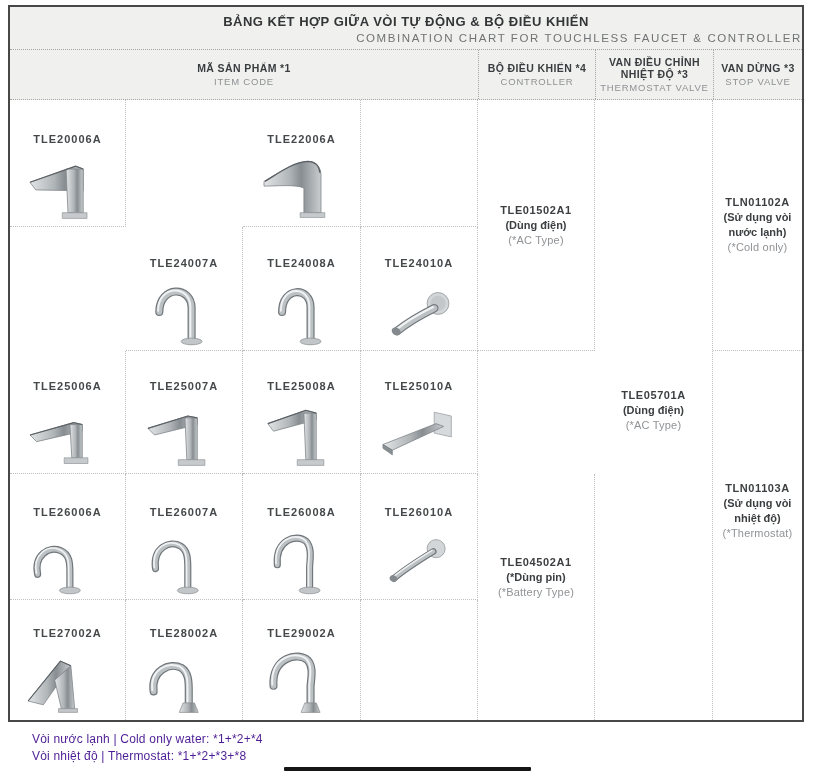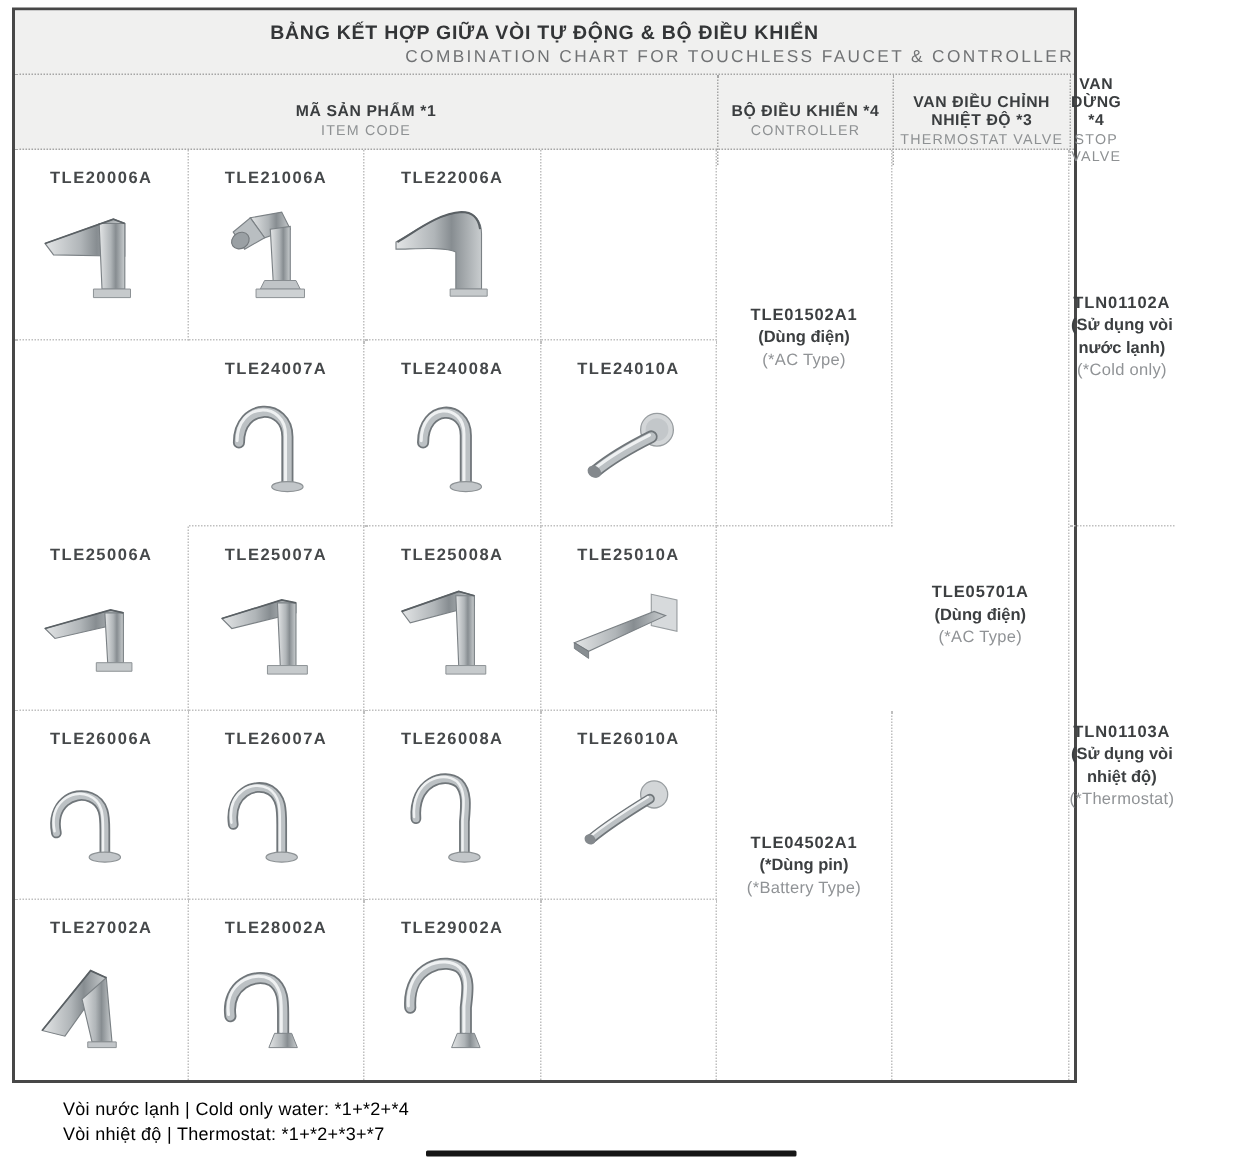--- a/index.html
+++ b/index.html
@@ -1,18 +1,18 @@
 <!DOCTYPE html>
 <html><head>
 <meta charset="utf-8">
 <style>
   html,body{margin:0;padding:0;background:#ffffff;}
   .page{position:relative;width:840px;height:773px;background:#ffffff;
         font-family:"Liberation Sans", sans-serif;overflow:hidden;}
-  .table{position:absolute;left:8px;top:5px;width:710px;height:717px;
+  .table{position:absolute;left:8px;top:5px;width:796px;height:717px;
          border:2px solid #474747;box-sizing:border-box;background:#ffffff;
          display:flex;flex-direction:column;}
   
   .title-block{background:#f0f0ef;border-bottom:1px dotted #a5a5a5;
                text-align:center;padding:7px 0 5px;flex:none;}
   .title-vn{font-size:13px;font-weight:bold;letter-spacing:.5px;color:#333537;}
   .title-en{font-size:11.5px;color:#707274;letter-spacing:1.6px;margin-top:3px;text-align:right;}
   
   .header-band{background:#f0f0ef;border-bottom:1px dotted #a5a5a5;flex:none;
                height:49px;display:grid;grid-template-columns:468px 117px 118px 1fr;}
@@ -22,30 +22,30 @@
   .h-vn{font-size:10.5px;font-weight:bold;color:#3a3d3f;letter-spacing:.4px;
         white-space:pre-line;line-height:12px;}
   .h-en{font-size:9.5px;color:#8e9193;letter-spacing:.8px;margin-top:2px;line-height:11px;}
   
   .body-grid{flex:1;display:grid;
              grid-template-columns:116px 117px 118px 117px 117px 118px 1fr;
              grid-template-rows:127px 124px 123px 126px 1fr;}
   .cell{box-sizing:border-box;}
   .br{border-right:1px dotted #bfbfbf;}
   .bb{border-bottom:1px dotted #bfbfbf;}
-  .item-cell{display:flex;flex-direction:column;align-items:center;padding-top:13px;}
+  .item-cell{display:flex;flex-direction:column;align-items:center;padding-top:13px;justify-content:flex-end;}
   .item-code{font-size:11px;font-weight:bold;letter-spacing:1px;color:#45484a;}
   .faucet{margin-top:5px;flex:none;}
   .vcell{display:flex;flex-direction:column;justify-content:center;align-items:center;
          text-align:center;font-size:11px;line-height:15px;}
   .code-line{font-weight:bold;color:#3c3f41;letter-spacing:.6px;}
   .vn-line{font-weight:bold;color:#3c3f41;white-space:pre-line;}
   .en-line{color:#909396;letter-spacing:.2px;}
   
-  .footnotes{position:absolute;left:42px;top:731px;font-size:12px;color:#000000;
+  .footnotes{position:absolute;left:32px;top:731px;font-size:12px;color:#4c1d95;
              line-height:17px;letter-spacing:.2px;}
   .edge-bar{position:absolute;left:284px;top:767px;width:247px;height:4px;
             background:#161616;border-radius:1px;}
   .defs-holder{position:absolute;width:0;height:0;overflow:hidden;}
 </style>
 </head>
 <body>
 
 <div class="page">
 
@@ -75,45 +75,34 @@
       <div class="hcell">
         <div class="h-vn">BỘ ĐIỀU KHIỂN *4</div>
         <div class="h-en">CONTROLLER</div>
       </div>
       <div class="hcell">
         <div class="h-vn">VAN ĐIỀU CHỈNH
 NHIỆT ĐỘ *3</div>
         <div class="h-en">THERMOSTAT VALVE</div>
       </div>
       <div class="hcell">
-        <div class="h-vn">VAN DỪNG *4</div>
+        <div class="h-vn">VAN DỪNG *3</div>
         <div class="h-en">STOP VALVE</div>
       </div>
     </div>
 
     <div class="body-grid">
 
       <div class="cell br bb item-cell" style="grid-column:1;grid-row:1">
         <div class="item-code">TLE20006A</div>
         <svg class="faucet" viewBox="0 0 96 80" width="96" height="76">
             <path d="M 8 34 L 56 17 L 64 20 L 64 43 L 14 42 Z" fill="url(#gSteel)" stroke="#7b8185" stroke-width="0.8"></path>
      <path d="M 46 20 L 64 20 L 64 66 L 48 66 Z" fill="url(#gSteel)" stroke="#7b8185" stroke-width="0.8"></path>
      <path d="M 42 66 L 68 66 L 68 72 L 42 72 Z" fill="#c6cacc" stroke="#8d9295" stroke-width="0.7"></path>
      <path d="M 8 34 L 56 17 L 64 20" fill="none" stroke="#5a6064" stroke-width="1.2"></path>
-          </svg>
-      </div>
-      <div class="cell br bb item-cell" style="grid-column:2;grid-row:1">
-        <div class="item-code">TLE21006A</div>
-        <svg class="faucet" viewBox="0 0 96 80" width="96" height="76">
-            <path d="M 30 16 L 52 12 L 58 24 L 40 30 Z" fill="url(#gSteel)" stroke="#7b8185" stroke-width="0.8"></path>
-     <path d="M 18 26 L 30 16 L 40 30 L 26 38 Z" fill="#b9bec1" stroke="#7b8185" stroke-width="0.8"></path>
-     <ellipse cx="23" cy="32" rx="6.5" ry="5.5" fill="#9aa0a4" stroke="#74797d" stroke-width="0.8" transform="rotate(-35 23 32)"></ellipse>
-     <path d="M 44 24 L 58 22 L 58 60 L 46 60 Z" fill="url(#gSteel)" stroke="#7b8185" stroke-width="0.8"></path>
-     <path d="M 40 60 L 62 60 L 65 66 L 37 66 Z" fill="#c0c4c7" stroke="#878c90" stroke-width="0.7"></path>
-     <path d="M 34 66 L 68 66 L 68 72 L 34 72 Z" fill="#cdd1d3" stroke="#8d9295" stroke-width="0.7"></path>
           </svg>
       </div>
       <div class="cell br bb item-cell" style="grid-column:3;grid-row:1">
         <div class="item-code">TLE22006A</div>
         <svg class="faucet" viewBox="0 0 96 80" width="96" height="76">
             <path d="M 8 33 C 24 24 38 13 54 12 C 64 12 68 19 68 27 L 68 66 L 50 66 L 50 40 C 42 36 20 38 8 38 Z" fill="url(#gSteel)" stroke="#7b8185" stroke-width="0.8"></path>
      <path d="M 9 33 C 24 24 38 13 54 12 C 62 12 66 17 67 24" fill="none" stroke="#5a6064" stroke-width="1.4"></path>
      <path d="M 46 66 L 72 66 L 72 71 L 46 71 Z" fill="#c6cacc" stroke="#8d9295" stroke-width="0.7"></path>
           </svg>
       </div>
@@ -280,17 +269,17 @@
         <div class="vn-line">(Sử dụng vòi
 nhiệt độ)</div>
         <div class="en-line">(*Thermostat)</div>
       </div>
 
     </div>
   </div>
 
   <div class="footnotes">
     <div>Vòi nước lạnh | Cold only water: *1+*2+*4</div>
-    <div>Vòi nhiệt độ | Thermostat: *1+*2+*3+*7</div>
+    <div>Vòi nhiệt độ | Thermostat: *1+*2+*3+*8</div>
   </div>
 
   <div class="edge-bar"></div>
 </div>
 
 </body></html>

